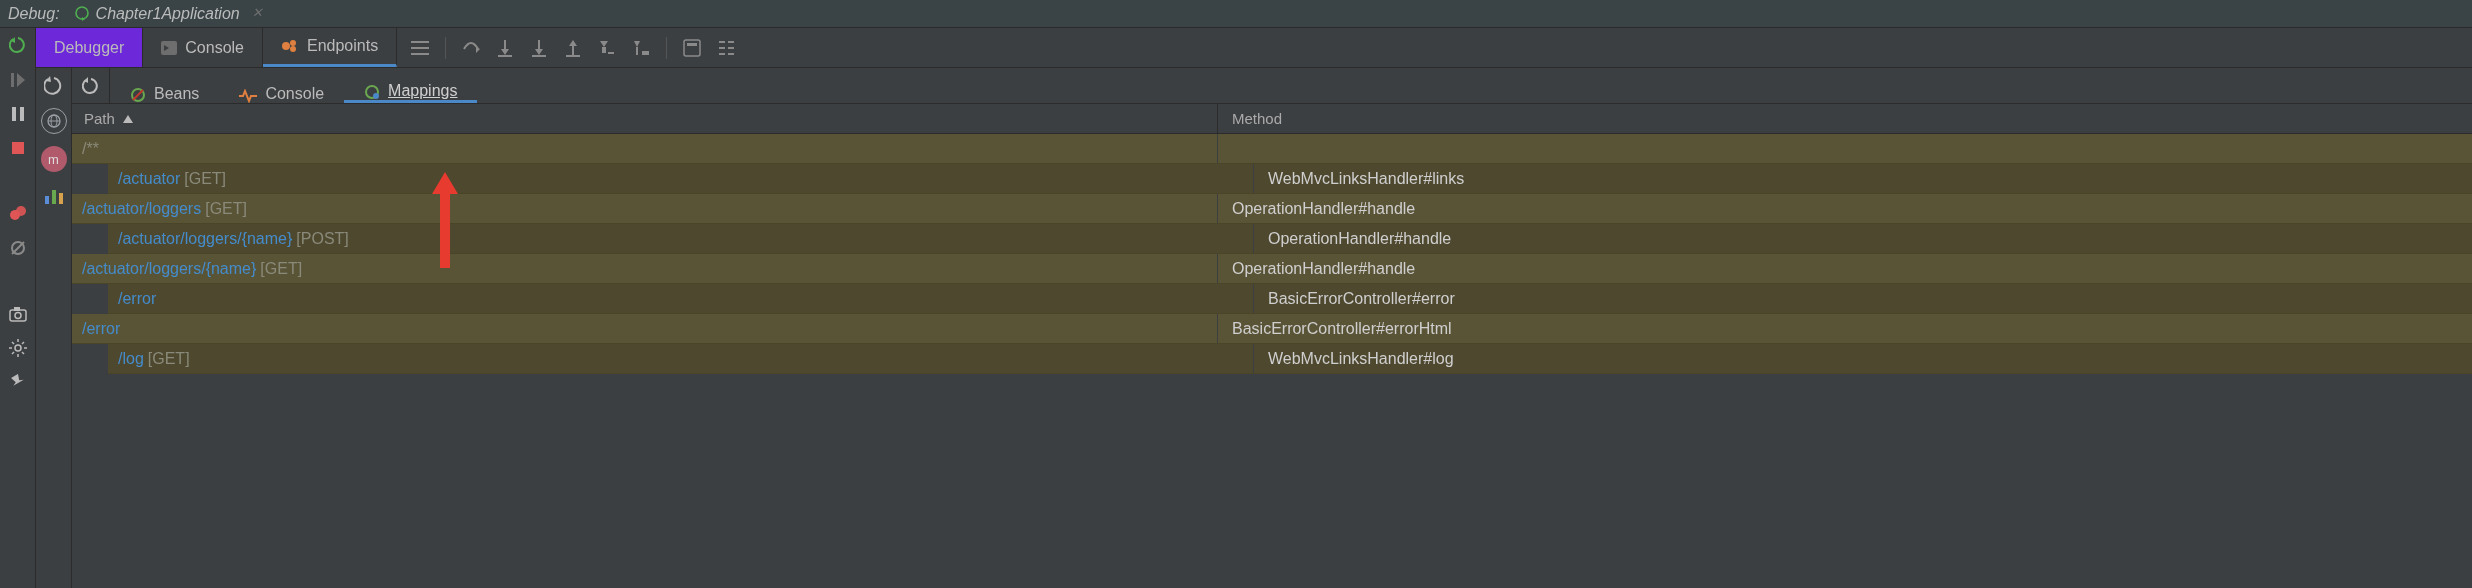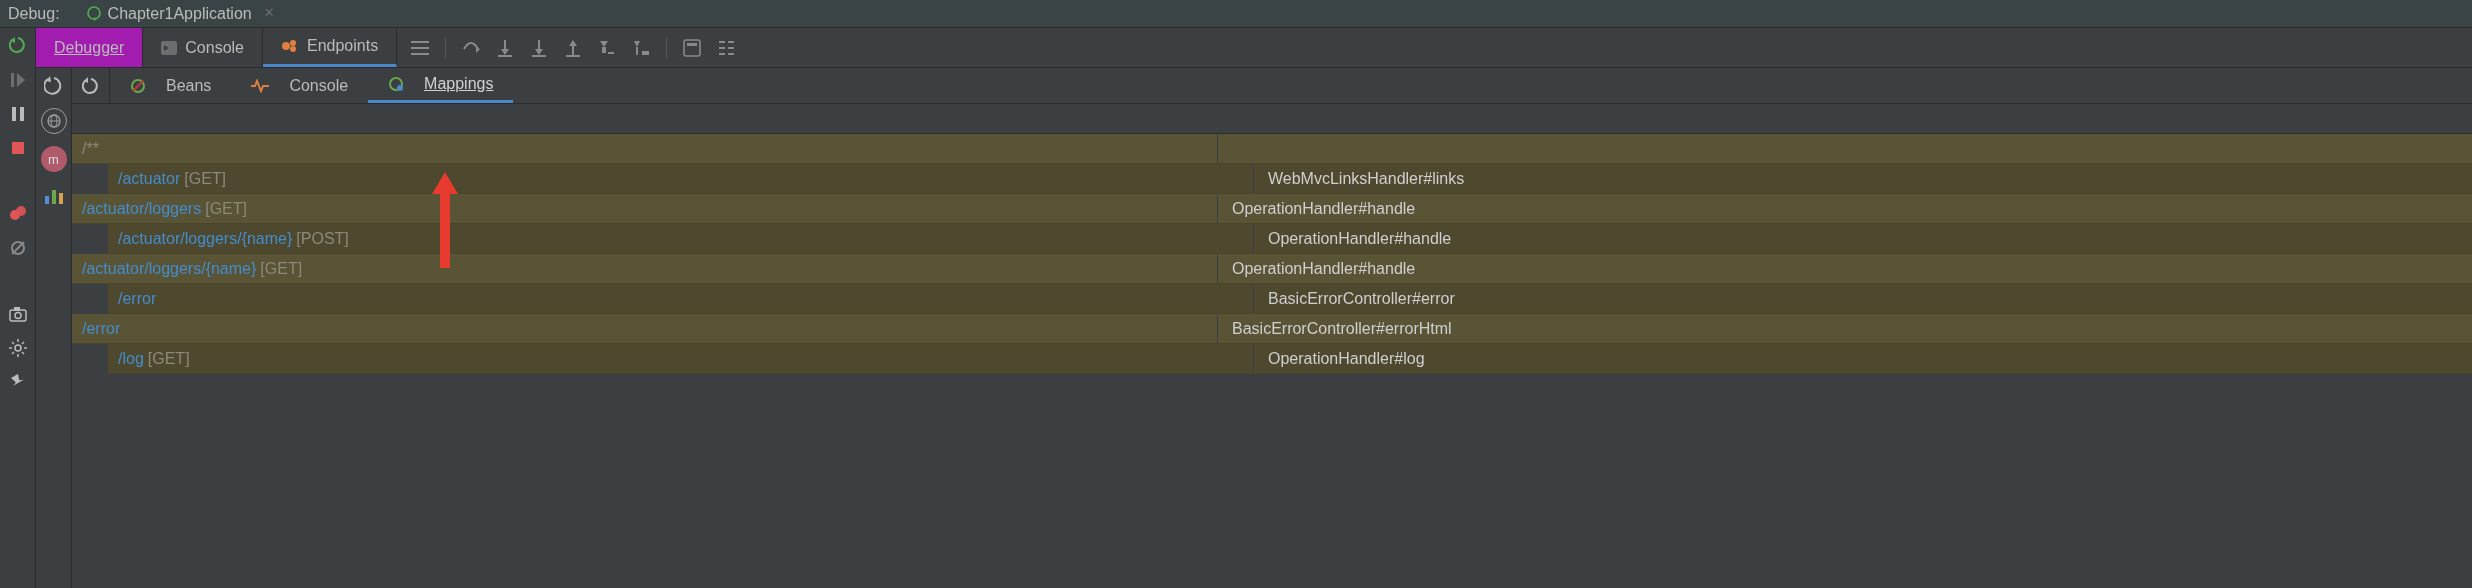--- a/index.html
+++ b/index.html
@@ -13,22 +13,23 @@
     overflow: hidden;
     display: flex;
     flex-direction: column;
   }
   .top-bar {
     height: 28px;
     background: #3a4447;
     display: flex;
     align-items: center;
     padding-left: 8px;
-    gap: 16px;
+    gap: 4px;
     border-bottom: 1px solid #2b2b2b;
+    font-style: italic;
   }
   .top-bar .debug-label { color: #bbbbbb; font-size: 16px; }
   .run-tab {
     display: flex;
     align-items: flex-start;
     gap: 6px;
     padding: 2px 10px;
     color: #bbbbbb;
     font-size: 16px;
   }
@@ -55,21 +56,21 @@
     background: #3c3f41;
     border-bottom: 1px solid #2b2b2b;
     display: flex;
     align-items: stretch;
   }
   .tool-tab {
     display: flex; align-items: center; gap: 8px;
     padding: 0 18px; font-size: 16px; color: #bbbbbb;
     border-right: 1px solid #2b2b2b;
   }
-  .tool-tab.dark { background: #a21caf; text-decoration: underline; }
+  .tool-tab.dark { background: #6d28d9; }
   .tool-tab.active { border-bottom: 3px solid #4a88c7; }
   .tool-icons-row {
     display: flex; align-items: center; gap: 16px; padding-left: 14px;
   }
   .tool-icons-row .sep { width: 1px; height: 22px; background: #555; }
   .ticon { width: 18px; height: 18px; }
 
   .inner-row { display: flex; flex: 1; min-height: 0; }
   .mini-gutter {
     width: 36px; background: #3c3f41; border-right: 1px solid #2b2b2b;
@@ -87,21 +88,21 @@
   .table-col { flex: 1; display: flex; flex-direction: column; min-width: 0; }
 
   .sub-tabs {
     height: 36px; display: flex; align-items: stretch; border-bottom: 1px solid #2b2b2b;
   }
   .refresh-cell {
     width: 38px; display: flex; align-items: center; justify-content: center;
     border-right: 1px solid #2b2b2b;
   }
   .sub-tab {
-    display: flex; align-items: center; gap: 20px; padding: 0 20px;
+    display: flex; align-items: flex-end; gap: 8px; padding: 0 20px;
     font-size: 16px; color: #bbbbbb;
   }
   .sub-tab.active { border-bottom: 3px solid #4a88c7; color: #d0d0d0; text-decoration: underline; }
 
   .table-head {
     height: 30px; display: flex; align-items: center; background: #3c3f41;
     border-bottom: 1px solid #2b2b2b; font-size: 15px; color: #aaa;
   }
   .th-path {
     flex: 0 0 1146px; padding-left: 12px; display: flex; align-items: center; gap: 8px;
@@ -349,20 +350,29 @@
           <div class="sub-tab active">
             <svg width="16" height="16">
                 <circle cx="8" cy="8" r="6" fill="none" stroke="#6aa84f" stroke-width="2"></circle>
                 <circle cx="12" cy="12" r="3" fill="#4a88c7"></circle>
               </svg>
             <span>Mappings</span>
           </div>
         </div>
 
         <div class="table-head">
+          <div class="th-path">
+            <span>Path</span>
+            <svg width="10" height="8">
+                <polygon points="0,8 10,8 5,0" fill="#bbbbbb"></polygon>
+              </svg>
+          </div>
+          <div class="th-method">
+            <span>Method</span>
+          </div>
         </div>
 
         <div class="table-body">
           <div class="row">
             <div class="cell-path">
                 <span class="path-grey">/**</span>
               </div>
             <div class="cell-method"></div>
           </div>
           <div class="row alt">
@@ -403,21 +413,21 @@
             <div class="cell-path">
                 <span class="path-link">/error</span>
               </div>
             <div class="cell-method">BasicErrorController#errorHtml</div>
           </div>
           <div class="row alt">
             <div class="cell-path">
                 <span class="path-link">/log</span> 
                 <span class="path-grey">[GET]</span>
               </div>
-            <div class="cell-method">OperationHandler#log</div>
+            <div class="cell-method">WebMvcLinksHandler#log</div>
           </div>
 
           <svg class="red-arrow" width="30" height="96">
             <polygon points="15,0 28,22 20,22 20,96 10,96 10,22 2,22" fill="#e63b2e"></polygon>
           </svg>
         </div>
 
       </div>
     </div>
 

